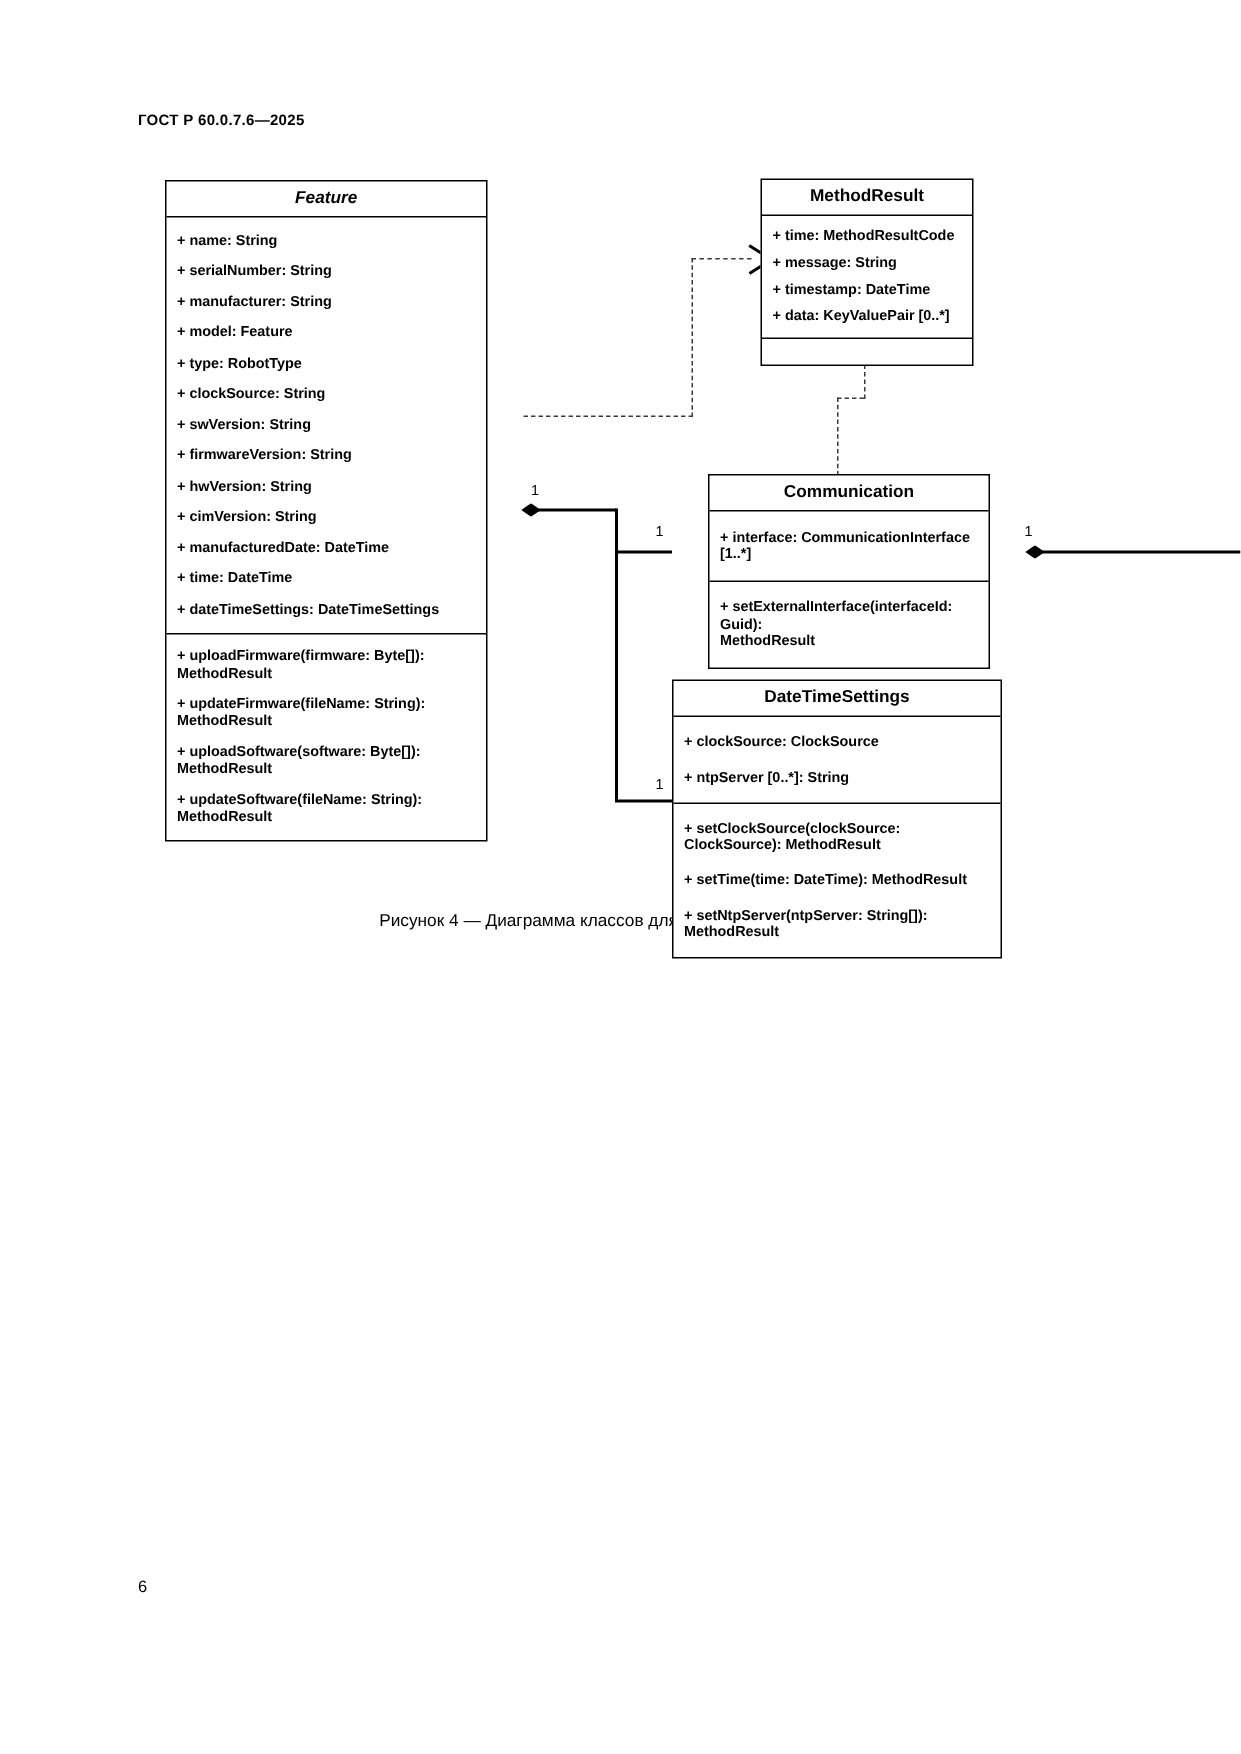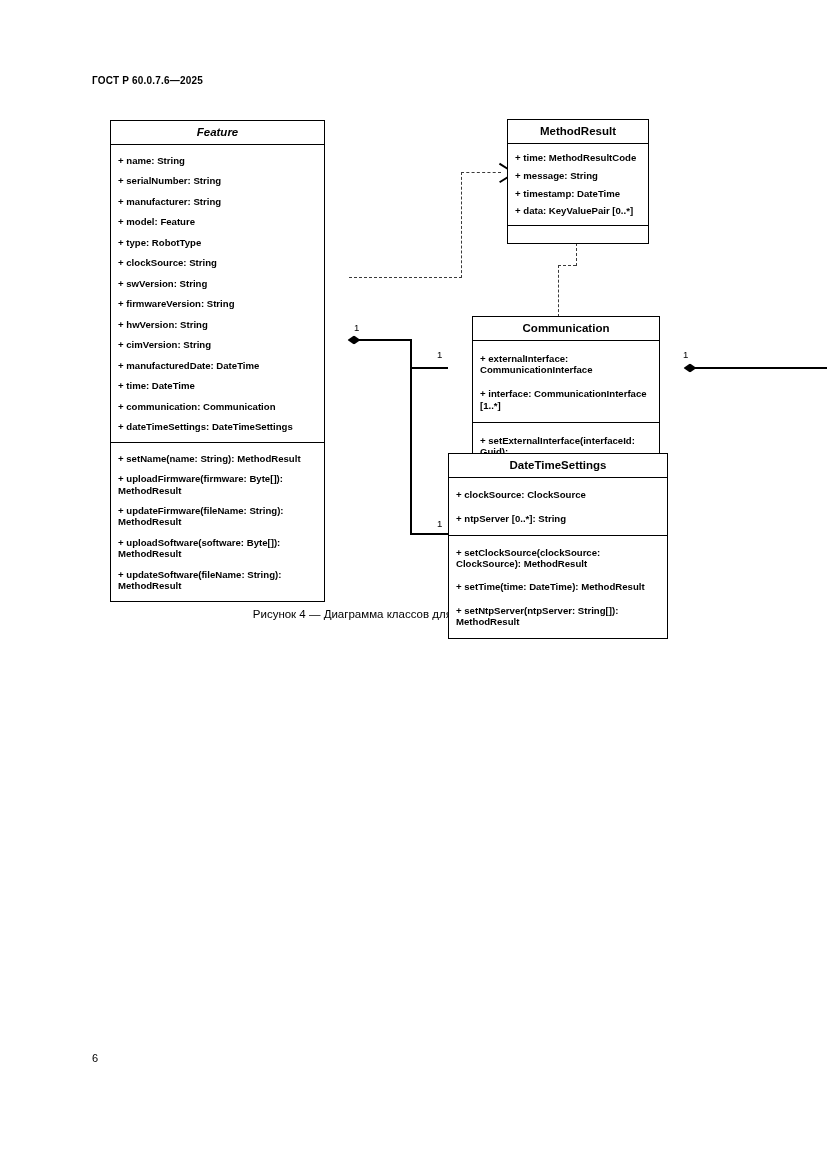--- a/index.html
+++ b/index.html
@@ -200,25 +200,23 @@
     <div class="uml-row">+ manufacturer: String</div>
     <div class="uml-row">+ model: Feature</div>
     <div class="uml-row">+ type: RobotType</div>
     <div class="uml-row">+ clockSource: String</div>
     <div class="uml-row">+ swVersion: String</div>
     <div class="uml-row">+ firmwareVersion: String</div>
     <div class="uml-row">+ hwVersion: String</div>
     <div class="uml-row">+ cimVersion: String</div>
     <div class="uml-row">+ manufacturedDate: DateTime</div>
     <div class="uml-row">+ time: DateTime</div>
-    <div class="uml-row">+ communication: Communication</div>
     <div class="uml-row">+ dateTimeSettings: DateTimeSettings</div>
   </div>
   <div class="uml-compartment">
-    <div class="uml-row">+ setName(name: String): MethodResult</div>
     <div class="uml-row">+ uploadFirmware(firmware: Byte[]): MethodResult</div>
     <div class="uml-row">+ updateFirmware(fileName: String): MethodResult</div>
     <div class="uml-row">+ uploadSoftware(software: Byte[]): MethodResult</div>
     <div class="uml-row">+ updateSoftware(fileName: String): MethodResult</div>
   </div>
 </div>
 
 <div class="uml-class" id="class-methodresult">
   <div class="uml-title">MethodResult</div>
   <div class="uml-compartment">
@@ -226,21 +224,20 @@
     <div class="uml-row">+ message: String</div>
     <div class="uml-row">+ timestamp: DateTime</div>
     <div class="uml-row">+ data: KeyValuePair [0..*]</div>
   </div>
   <div class="uml-compartment empty"></div>
 </div>
 
 <div class="uml-class" id="class-communication">
   <div class="uml-title">Communication</div>
   <div class="uml-compartment">
-    <div class="uml-row">+ externalInterface: CommunicationInterface</div>
     <div class="uml-row">+ interface: CommunicationInterface [1..*]</div>
   </div>
   <div class="uml-compartment">
     <div class="uml-row">+ setExternalInterface(interfaceId: Guid):
 MethodResult</div>
   </div>
 </div>
 
 <div class="uml-class" id="class-datetimesettings">
   <div class="uml-title">DateTimeSettings</div>

